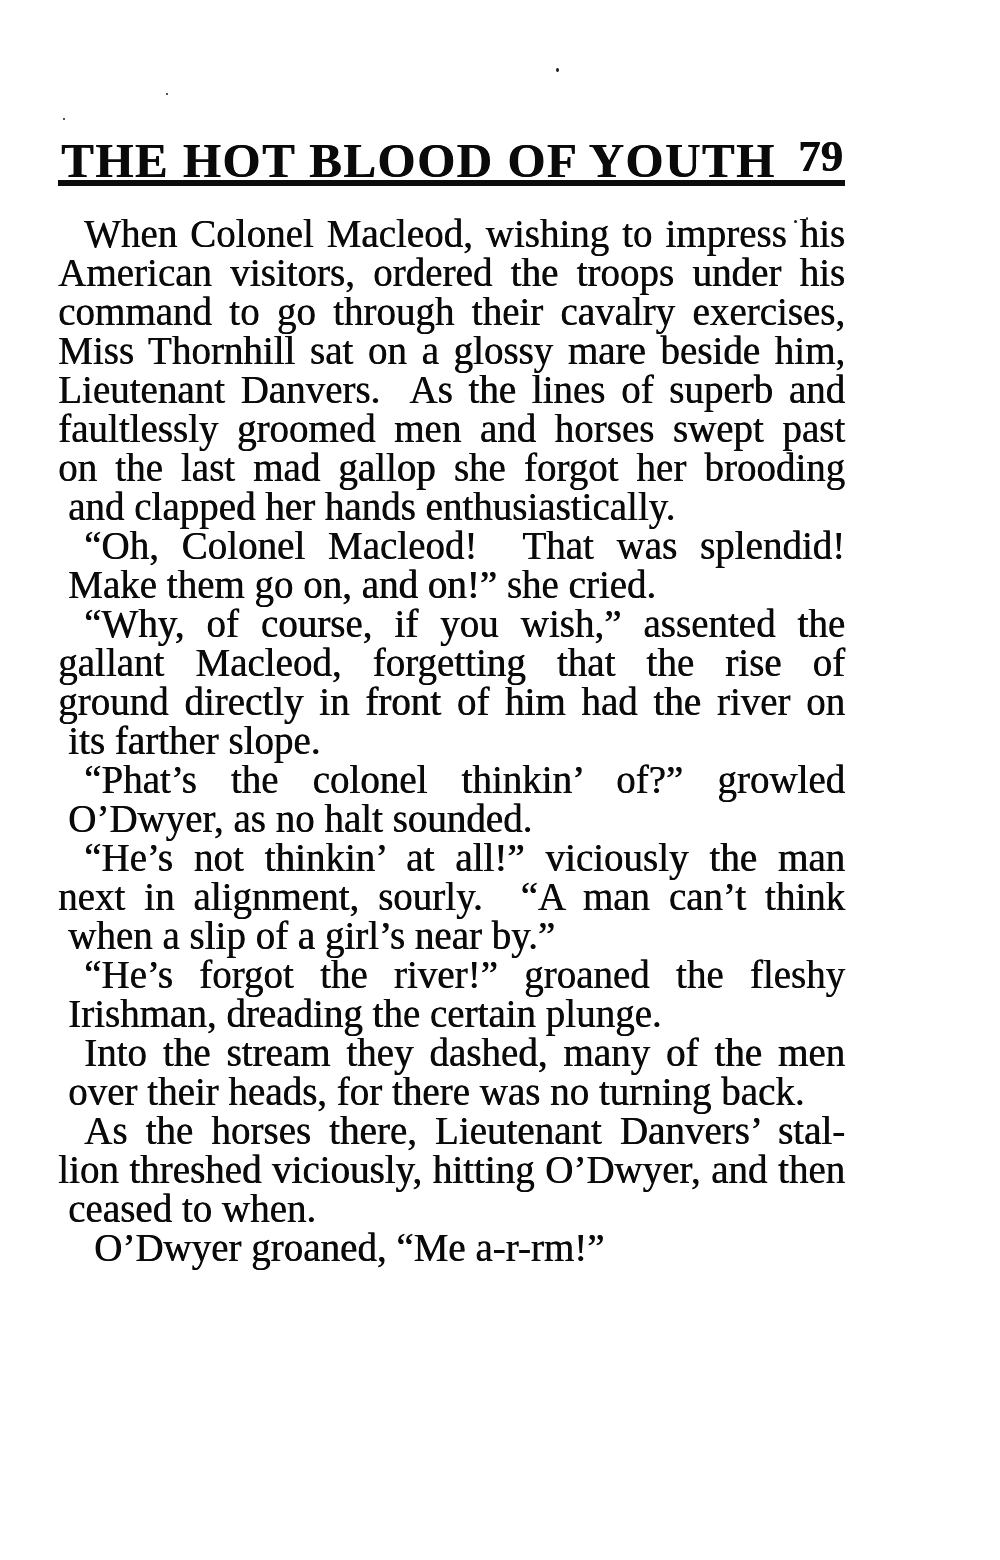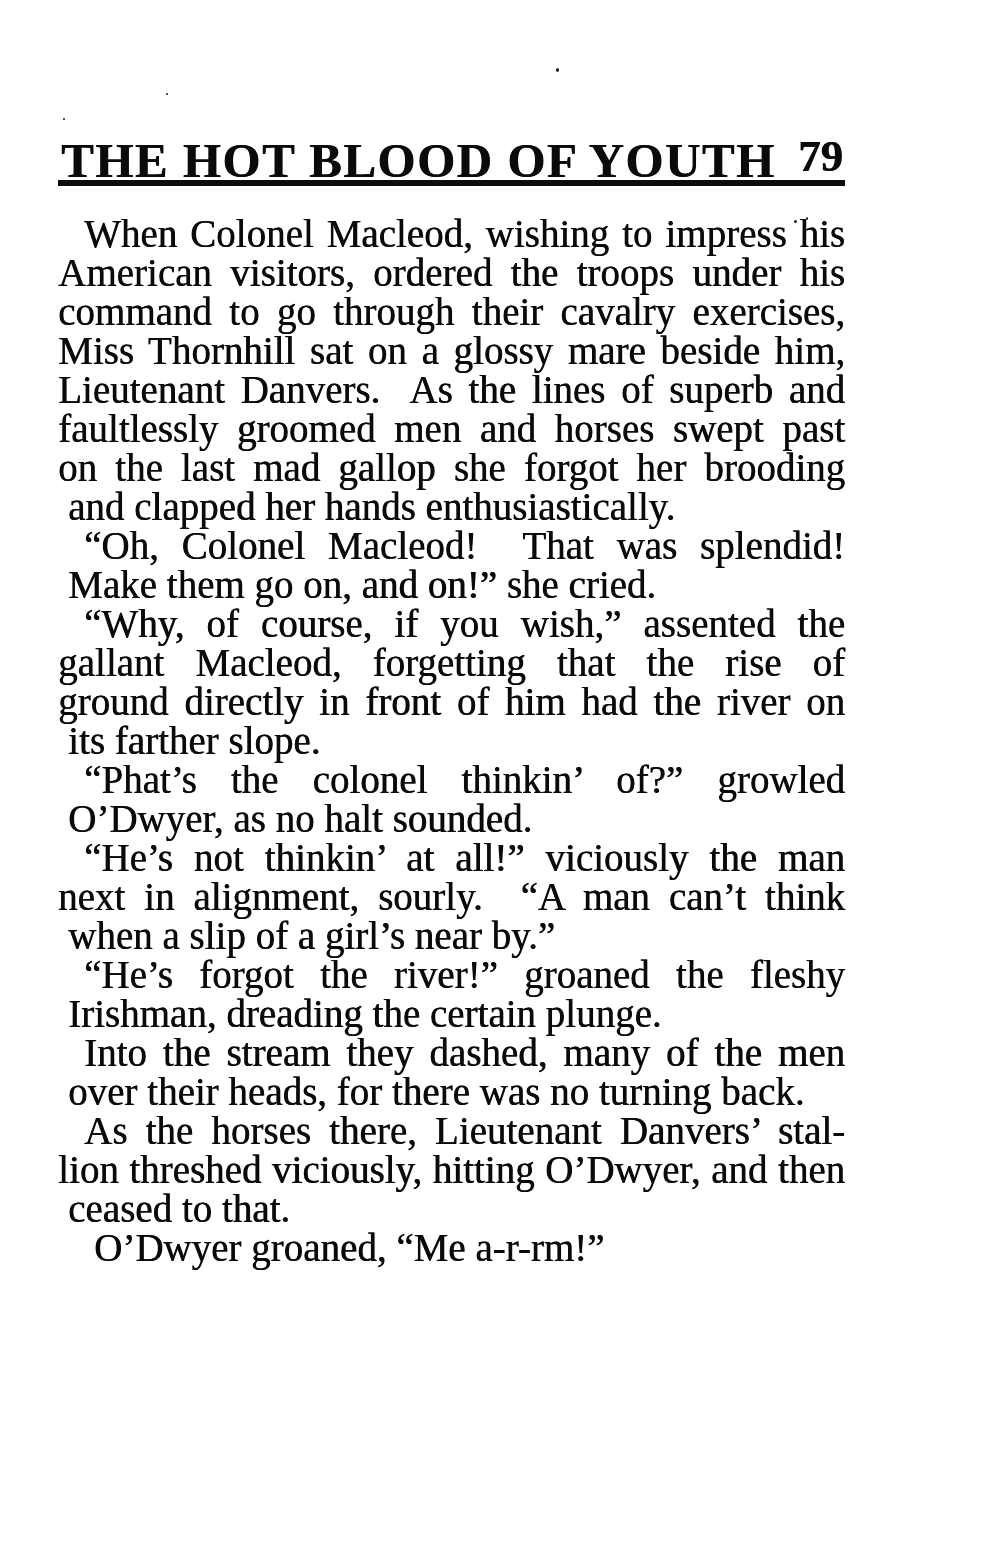--- a/index.html
+++ b/index.html
@@ -94,21 +94,21 @@
     <div class="line end">O’Dwyer, as no halt sounded.</div>
     <div class="line first">“He’s not thinkin’ at all!” viciously the man</div>
     <div class="line">next in alignment, sourly.&nbsp; “A man can’t think</div>
     <div class="line end">when a slip of a girl’s near by.”</div>
     <div class="line first">“He’s forgot the river!” groaned the fleshy</div>
     <div class="line end">Irishman, dreading the certain plunge.</div>
     <div class="line first">Into the stream they dashed, many of the men</div>
     <div class="line end">over their heads, for there was no turning back.</div>
     <div class="line first">As the horses there, Lieutenant Danvers’ stal-</div>
     <div class="line">lion threshed viciously, hitting O’Dwyer, and then</div>
-    <div class="line end">ceased to that.</div>
+    <div class="line end">ceased to when.</div>
     <div class="line first end">O’Dwyer groaned, “Me a-r-rm!”</div>
   </div>
 
   <div class="speck s1"></div>
   <div class="speck s2"></div>
   <div class="speck s3"></div>
   <div class="speck s4"></div>
   <div class="speck s5"></div>
 
 </div>

